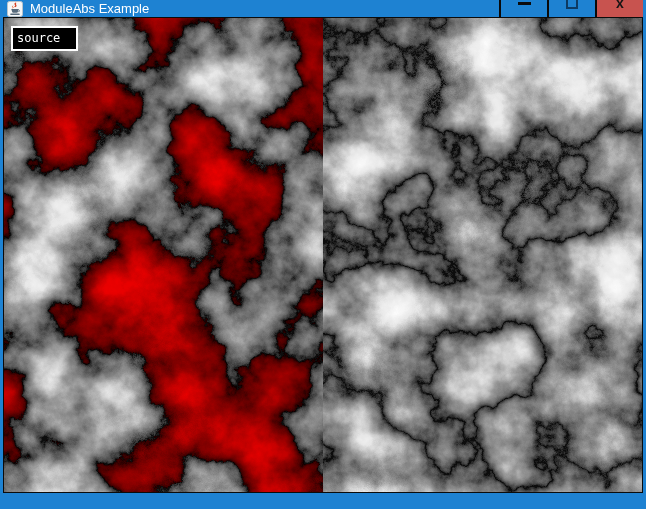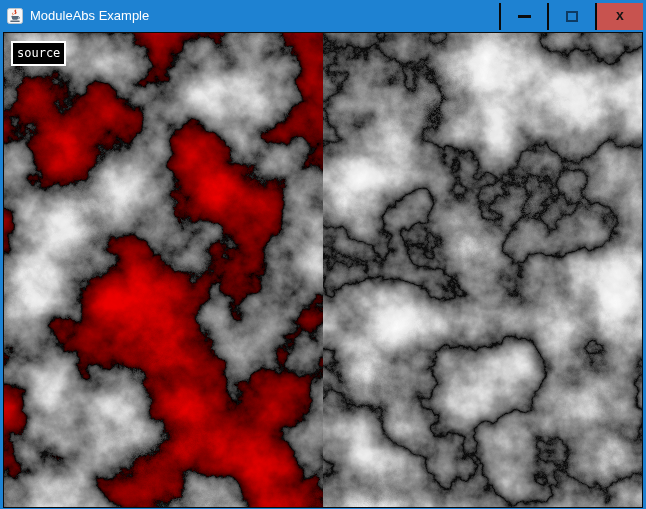--- a/index.html
+++ b/index.html
@@ -9,23 +9,23 @@
     width: 646px; height: 509px;
     box-sizing: border-box;
     background: #1e82d2;
     padding: 0 3px 6px 3px;
     font-family: "Liberation Sans", sans-serif;
     position: relative;
   }
 
   
   .titlebar {
-    height: 32px;
+    height: 17px;
     display: flex;
-    align-items: center;
+    align-items: flex-end;
   }
   .app-icon { width: 16px; height: 16px; margin-left: 4px; flex: none; }
   .title {
     color: #ffffff;
     font-size: 13px;
     margin-left: 7px;
     flex: 1 1 auto;
     white-space: nowrap;
     overflow: hidden;
     padding-bottom: 1px;
@@ -74,21 +74,21 @@
   .panel svg.noise { display: block; }
   .panel-label {
     position: absolute;
     top: 8px; left: 7px;
     border: 2px solid #ffffff;
     background: #000000;
     color: #ffffff;
     font-family: "DejaVu Sans Mono", "Liberation Mono", monospace;
     font-size: 12px;
     line-height: 1;
-    padding: 4px 4px 5px 4px;
+    padding: 4px 16px 5px 4px;
     white-space: nowrap;
   }
   .svg-defs { position: absolute; width: 0; height: 0; }
 </style>
 </head>
 <body>
 
 <svg class="svg-defs" aria-hidden="true">
   <defs>
 

